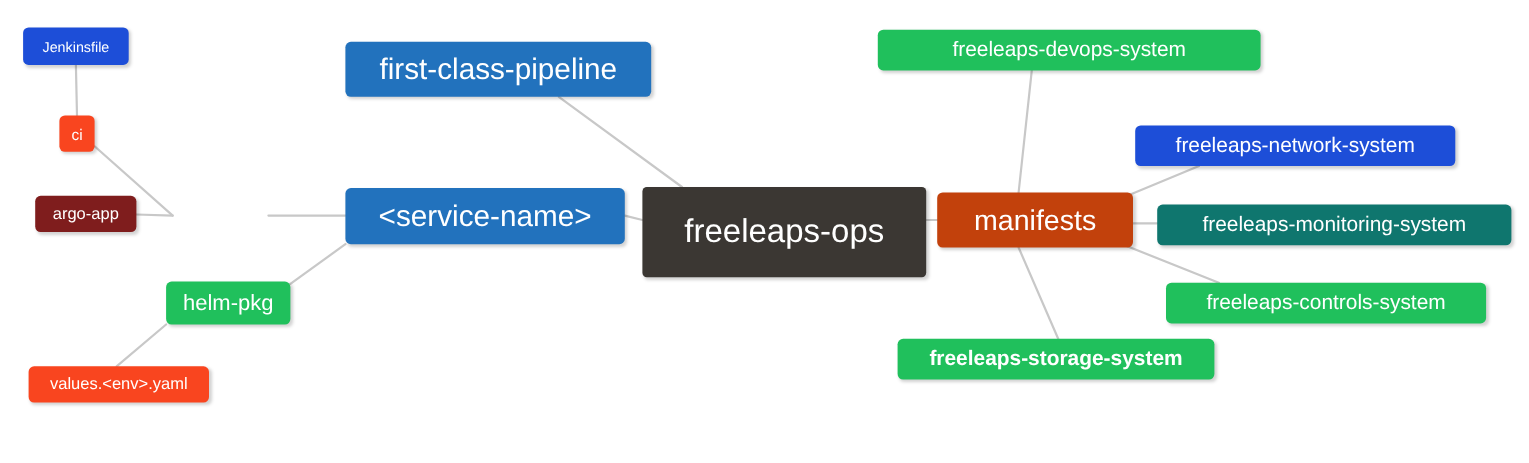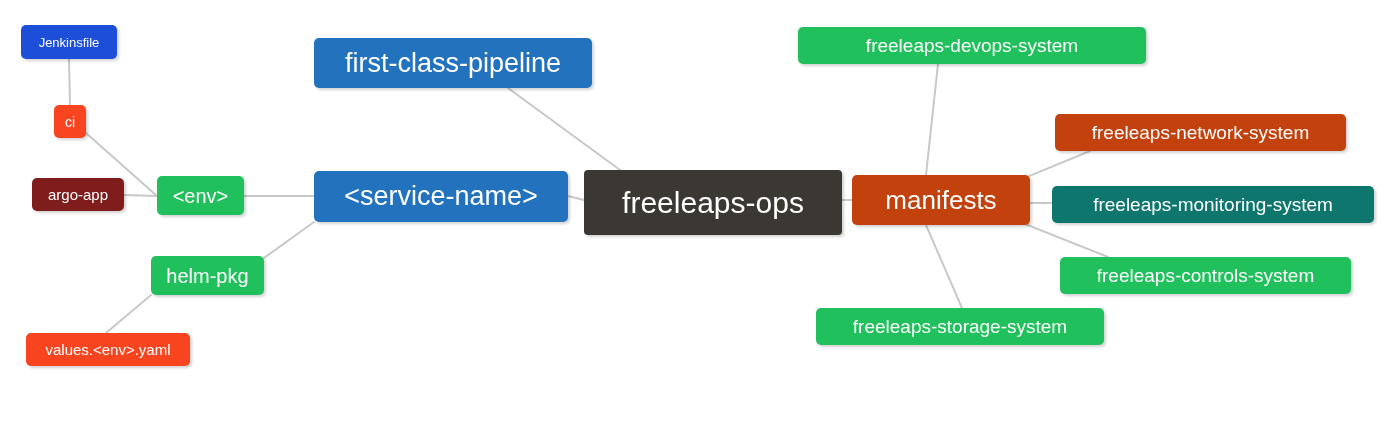--- a/index.html
+++ b/index.html
@@ -67,49 +67,46 @@
     </svg>
 <div class="node" style="left: 21px; top: 25px; width: 96px; height: 34px; background: #1d4ed8; font-size: 13px;">
       <span>Jenkinsfile</span>
     </div>
     <div class="node" style="left: 54px; top: 105px; width: 32px; height: 33px; background: rgb(249, 69, 31); font-size: 14px;">
       <span>ci</span>
     </div>
     <div class="node" style="left: 32px; top: 178px; width: 92px; height: 33px; background: #7f1d1d; font-size: 15px;">
       <span>argo-app</span>
     </div>
-    <div class="node" style="left: 157px; top: 176px; width: 87px; height: 39px; background: rgb(32, 192, 92); font-size: 20px;">
-      <span>&lt;env&gt;</span>
-    </div>
     <div class="node" style="left: 151px; top: 256px; width: 113px; height: 39px; background: rgb(32, 192, 92); font-size: 20px;">
       <span>helm-pkg</span>
     </div>
     <div class="node" style="left: 26px; top: 333px; width: 164px; height: 33px; background: rgb(249, 69, 31); font-size: 15px;">
       <span>values.&lt;env&gt;.yaml</span>
     </div>
     <div class="node" style="left: 314px; top: 38px; width: 278px; height: 50px; background: rgb(34, 114, 189); font-size: 27px;">
       <span>first-class-pipeline</span>
     </div>
     <div class="node" style="left: 314px; top: 171px; width: 254px; height: 51px; background: rgb(34, 114, 189); font-size: 27px;">
       <span>&lt;service-name&gt;</span>
     </div>
-    <div class="node node-root" style="left: 584px; top: 170px; width: 258px; height: 65px; background: rgb(59, 55, 51); font-size: 30px;">
+    <div class="node node-root" style="left: 584px; top: 170px; width: 258px; height: 82px; background: rgb(59, 55, 51); font-size: 30px;">
       <span>freeleaps-ops</span>
     </div>
     <div class="node" style="left: 852px; top: 175px; width: 178px; height: 50px; background: #c2410c; font-size: 26px;">
       <span>manifests</span>
     </div>
     <div class="node" style="left: 798px; top: 27px; width: 348px; height: 37px; background: rgb(32, 192, 92); font-size: 19px;">
       <span>freeleaps-devops-system</span>
     </div>
-    <div class="node" style="left: 1055px; top: 114px; width: 291px; height: 37px; background: #c2410c; font-size: 19px;">
+    <div class="node" style="left: 1032px; top: 114px; width: 291px; height: 37px; background: #1d4ed8; font-size: 19px;">
       <span>freeleaps-network-system</span>
     </div>
     <div class="node" style="left: 1052px; top: 186px; width: 322px; height: 37px; background: #0f766e; font-size: 19px;">
       <span>freeleaps-monitoring-system</span>
     </div>
     <div class="node" style="left: 1060px; top: 257px; width: 291px; height: 37px; background: rgb(32, 192, 92); font-size: 19px;">
       <span>freeleaps-controls-system</span>
     </div>
-    <div class="node" style="left: 816px; top: 308px; width: 288px; height: 37px; background: rgb(32, 192, 92); font-size: 19px;">
+    <div class="node" style="left: 816px; top: 308px; width: 288px; height: 37px; background: rgb(32, 192, 92); font-size: 19px; font-weight: bold;">
       <span>freeleaps-storage-system</span>
     </div>
   </div>
 
 </body></html>

